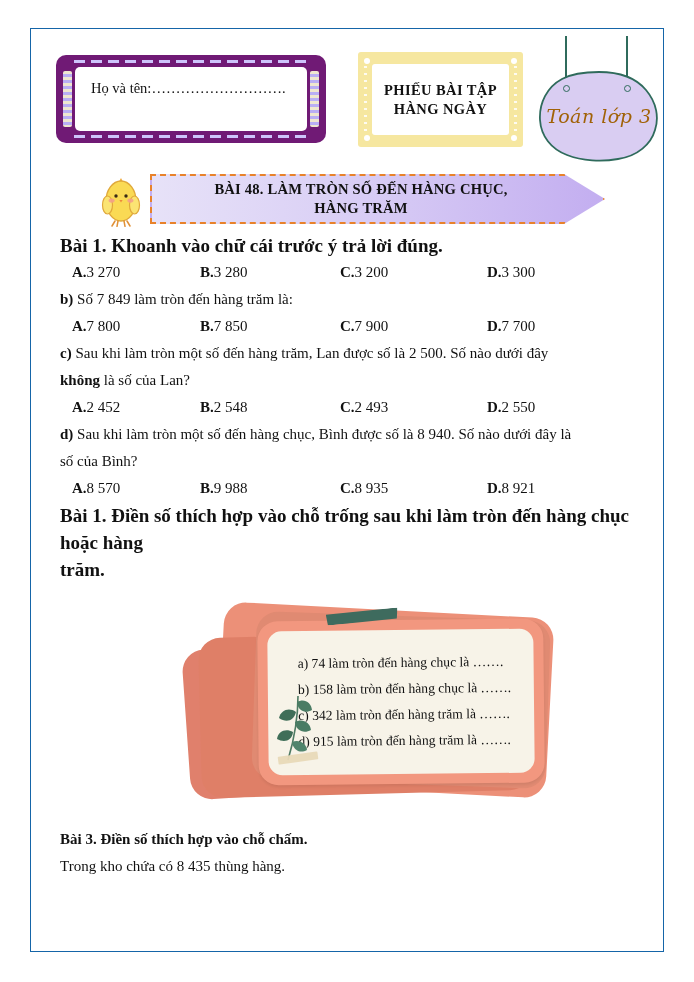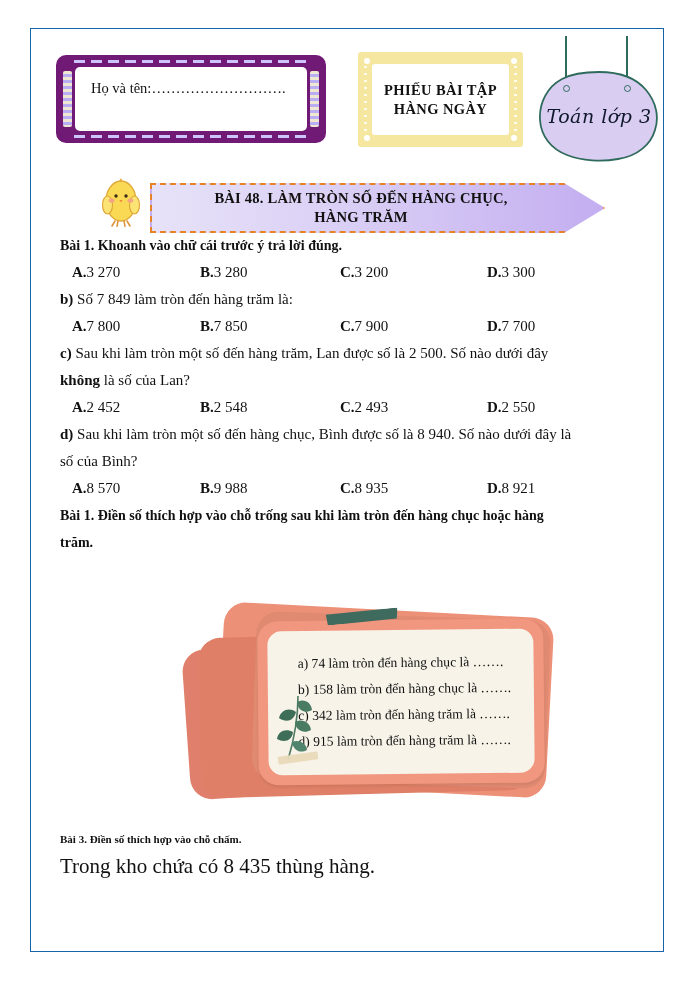--- a/index.html
+++ b/index.html
@@ -71,49 +71,49 @@
 
   
   .hangwrap{position:absolute;left:500px;top:0px;width:140px;height:140px;}
   .string{position:absolute;width:1.6px;background:#2f6b5c;top:6px;height:52px;}
   .string.a{left:35px;} .string.b{left:96px;}
   .blob{position:absolute;left:8px;top:40px;width:122px;height:92px;}
   .blob svg{display:block;}
   .blob-text{
     position:absolute;left:0;top:40px;width:138px;height:92px;
     display:flex;align-items:center;justify-content:center;
-    font-family:"DejaVu Serif",serif;font-style:italic;font-size:19px;color:#0f172a;
+    font-family:"DejaVu Serif",serif;font-style:italic;font-size:19px;color:#a16207;
     letter-spacing:.5px;
   }
   .peg{position:absolute;width:5px;height:5px;border-radius:50%;
        border:1.4px solid #2f6b5c;background:#d9cdf2;}
   .peg.a{left:33px;top:55px;} .peg.b{left:94px;top:55px;}
 
   
   .titlerow{position:absolute;left:30px;top:172px;width:634px;height:56px;}
   .chick{position:absolute;left:68px;top:3px;width:46px;height:52px;}
   .banner{
-    position:absolute;left:120px;top:11px;width:455px;height:50px;
+    position:absolute;left:120px;top:2px;width:455px;height:50px;
   }
   .banner .shape{
     position:absolute;inset:0;
     background:linear-gradient(90deg,#e7e2f8 0%,#d9cef5 45%,#c3aef0 100%);
     border:2px dashed #e8822a;box-sizing:border-box;
     clip-path:polygon(0 0, 91% 0, 100% 50%, 91% 100%, 0 100%);
   }
   .banner .btext{
     position:absolute;left:22px;right:55px;top:0;bottom:0;
     display:flex;flex-direction:column;align-items:center;justify-content:center;
     font-weight:bold;font-size:14.6px;line-height:19px;text-align:center;
     letter-spacing:.2px;
   }
 
   
   .body{position:absolute;left:60px;top:232px;width:580px;}
-  .q-title{font-weight:bold;font-size:14px;line-height:27px;}
+  .q-title{font-weight:bold;font-size:19px;line-height:27px;}
   .q-sub{font-size:15px;line-height:27px;}
   .q-sub b{font-weight:bold;}
   .opts{position:relative;height:27px;font-size:15px;line-height:27px;}
   .opts span{position:absolute;white-space:nowrap;}
   .opts span b{font-weight:bold;}
   .o-a{left:12px;} .o-b{left:140px;} .o-c{left:280px;} .o-d{left:427px;}
 
   
   .cardwrap{position:absolute;left:150px;top:588px;width:420px;height:232px;}
   .sheet{position:absolute;border-radius:16px;}
@@ -143,22 +143,22 @@
     clip-path:polygon(0 18%,100% 0,98% 84%,2% 100%);
   }
   .leaf{position:absolute;left:118px;top:104px;width:52px;height:72px;}
   .leaftape{
     position:absolute;left:128px;top:166px;width:40px;height:8px;
     background:#e8d9b8;transform:rotate(-8deg);opacity:.95;border-radius:1px;
   }
 
   
   .b3{position:absolute;left:60px;top:826px;width:580px;}
-  .b3 .q-title{font-weight:bold;font-size:11px;line-height:27px;}
-  .b3 .q-sub{font-size:21px;line-height:27px;}
+  .b3 .q-title{font-weight:bold;font-size:15px;line-height:27px;}
+  .b3 .q-sub{font-size:15px;line-height:27px;}
 </style>
 </head>
 <body>
 
 <div class="page-border"></div>
 
 <div class="header">
 
   <div class="namebox">
     <div class="namebox-dashes"></div>

